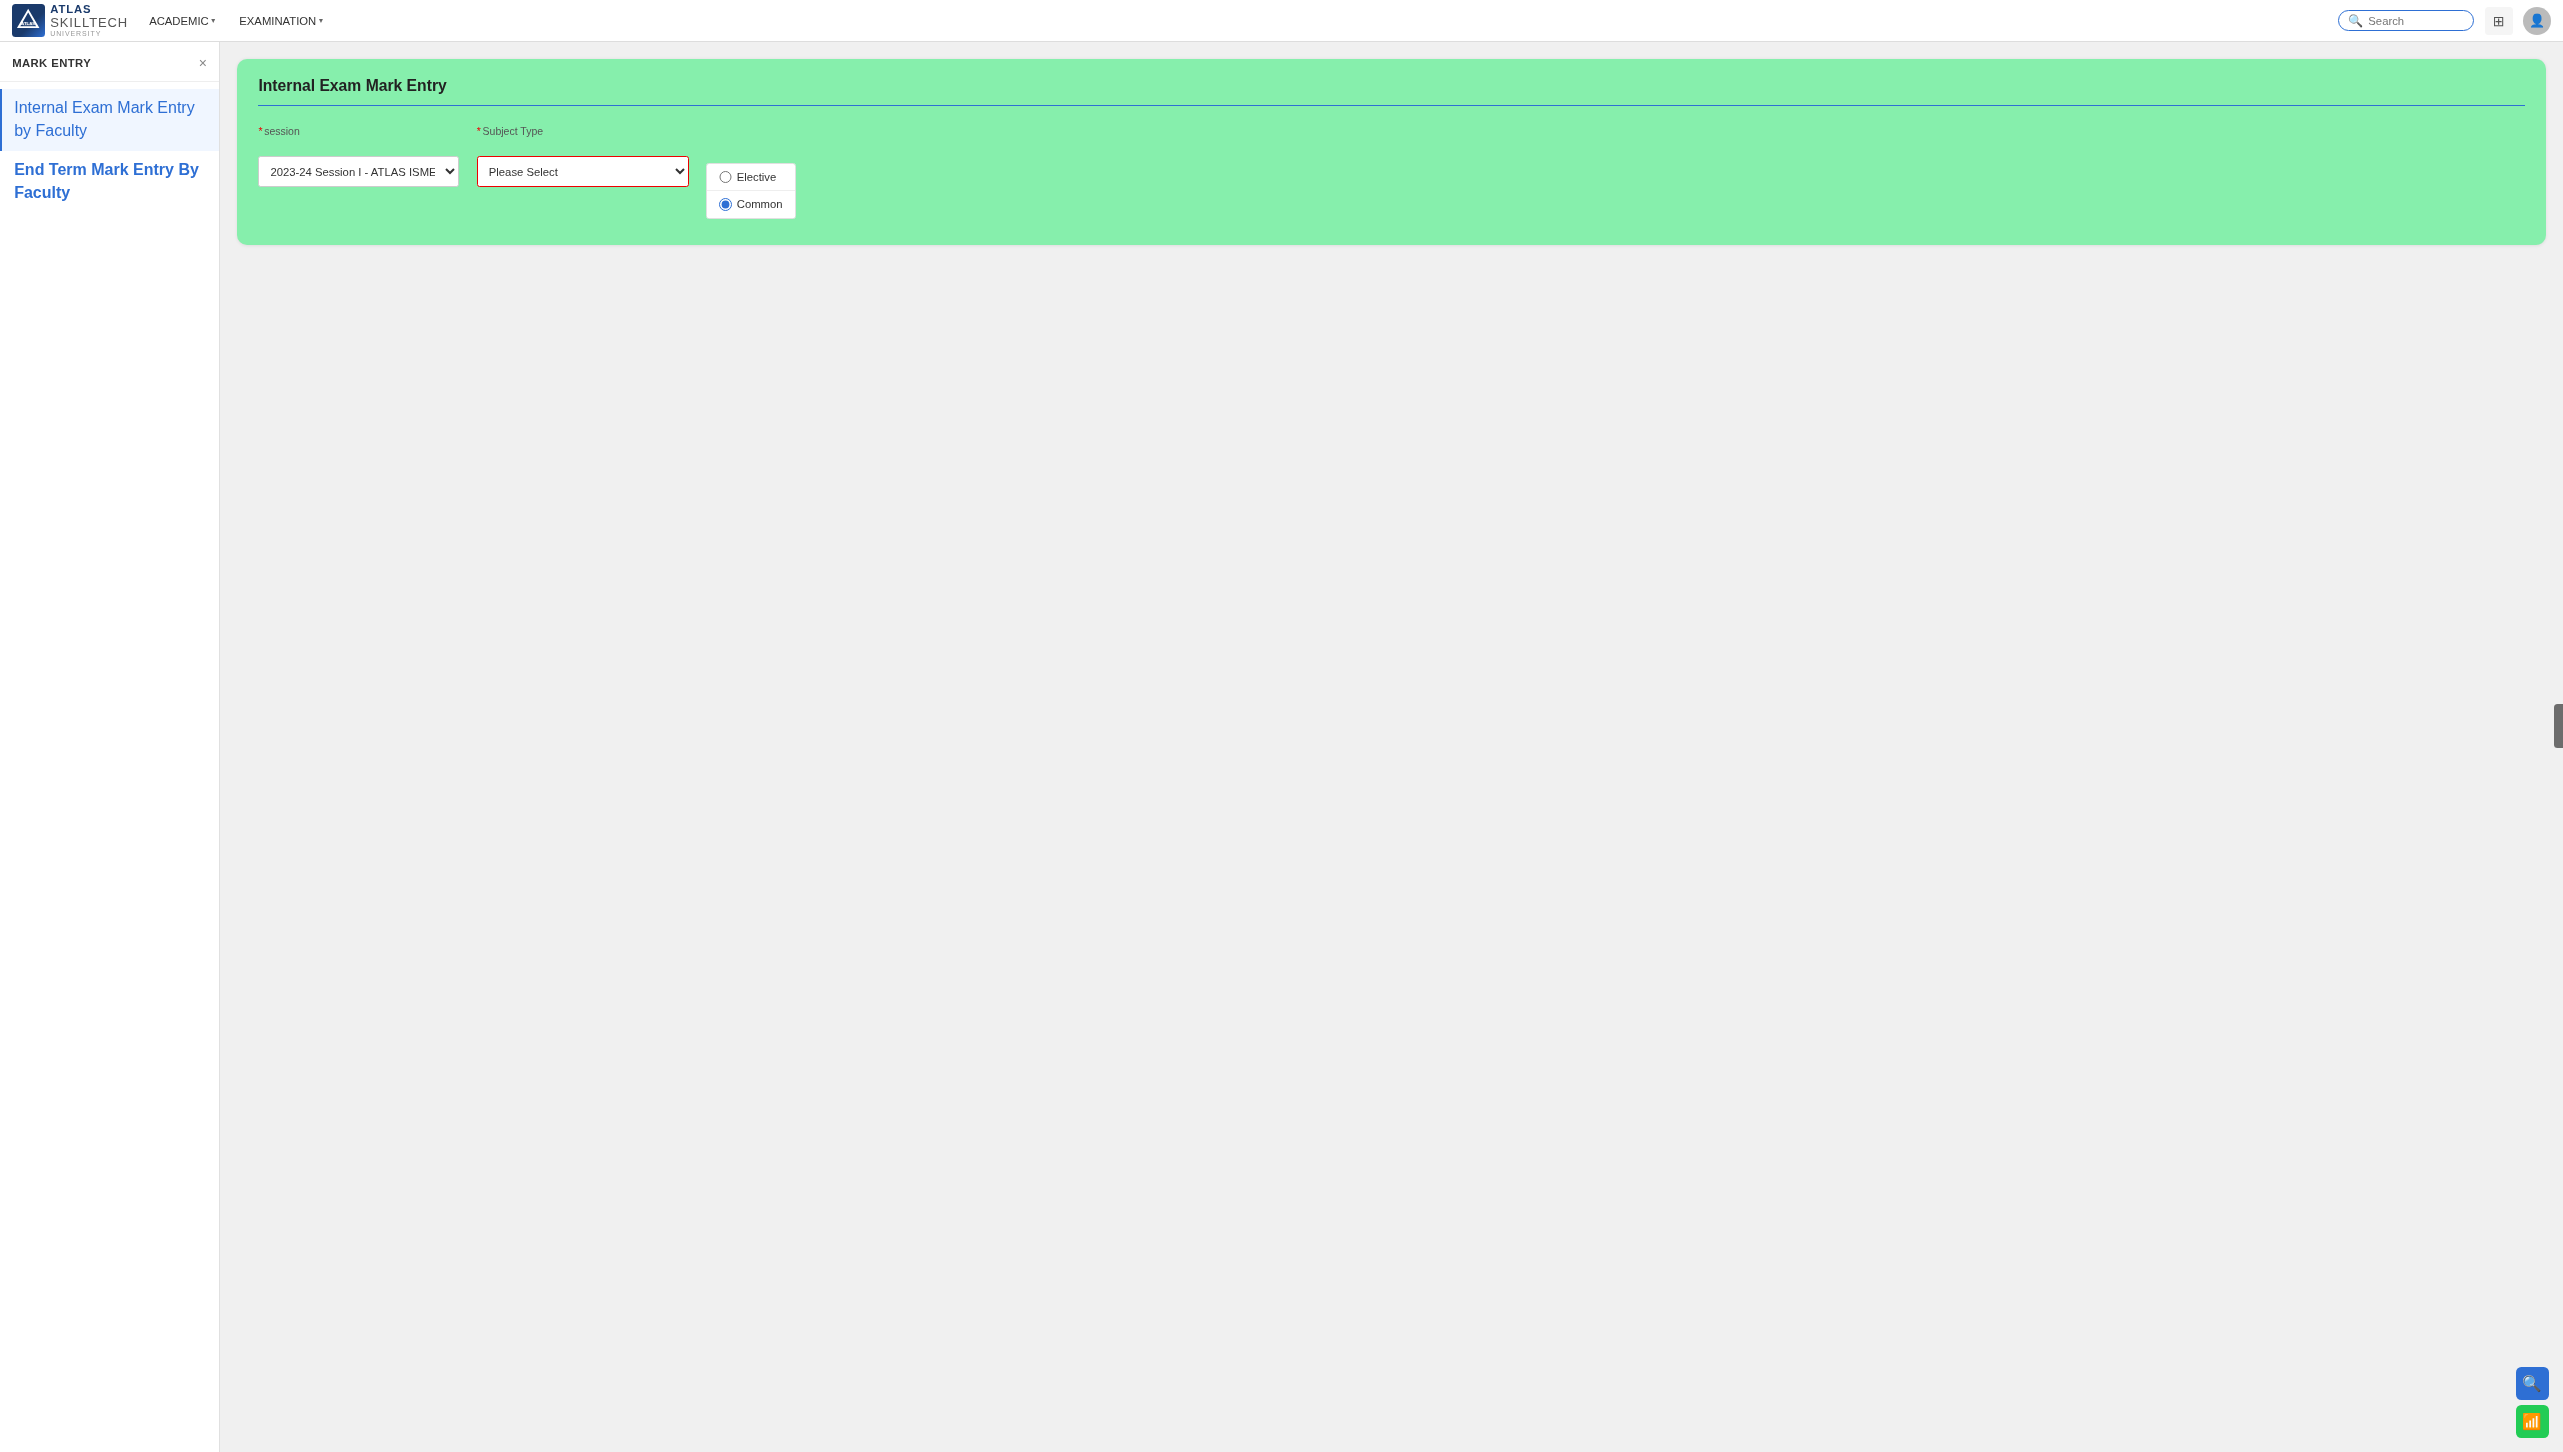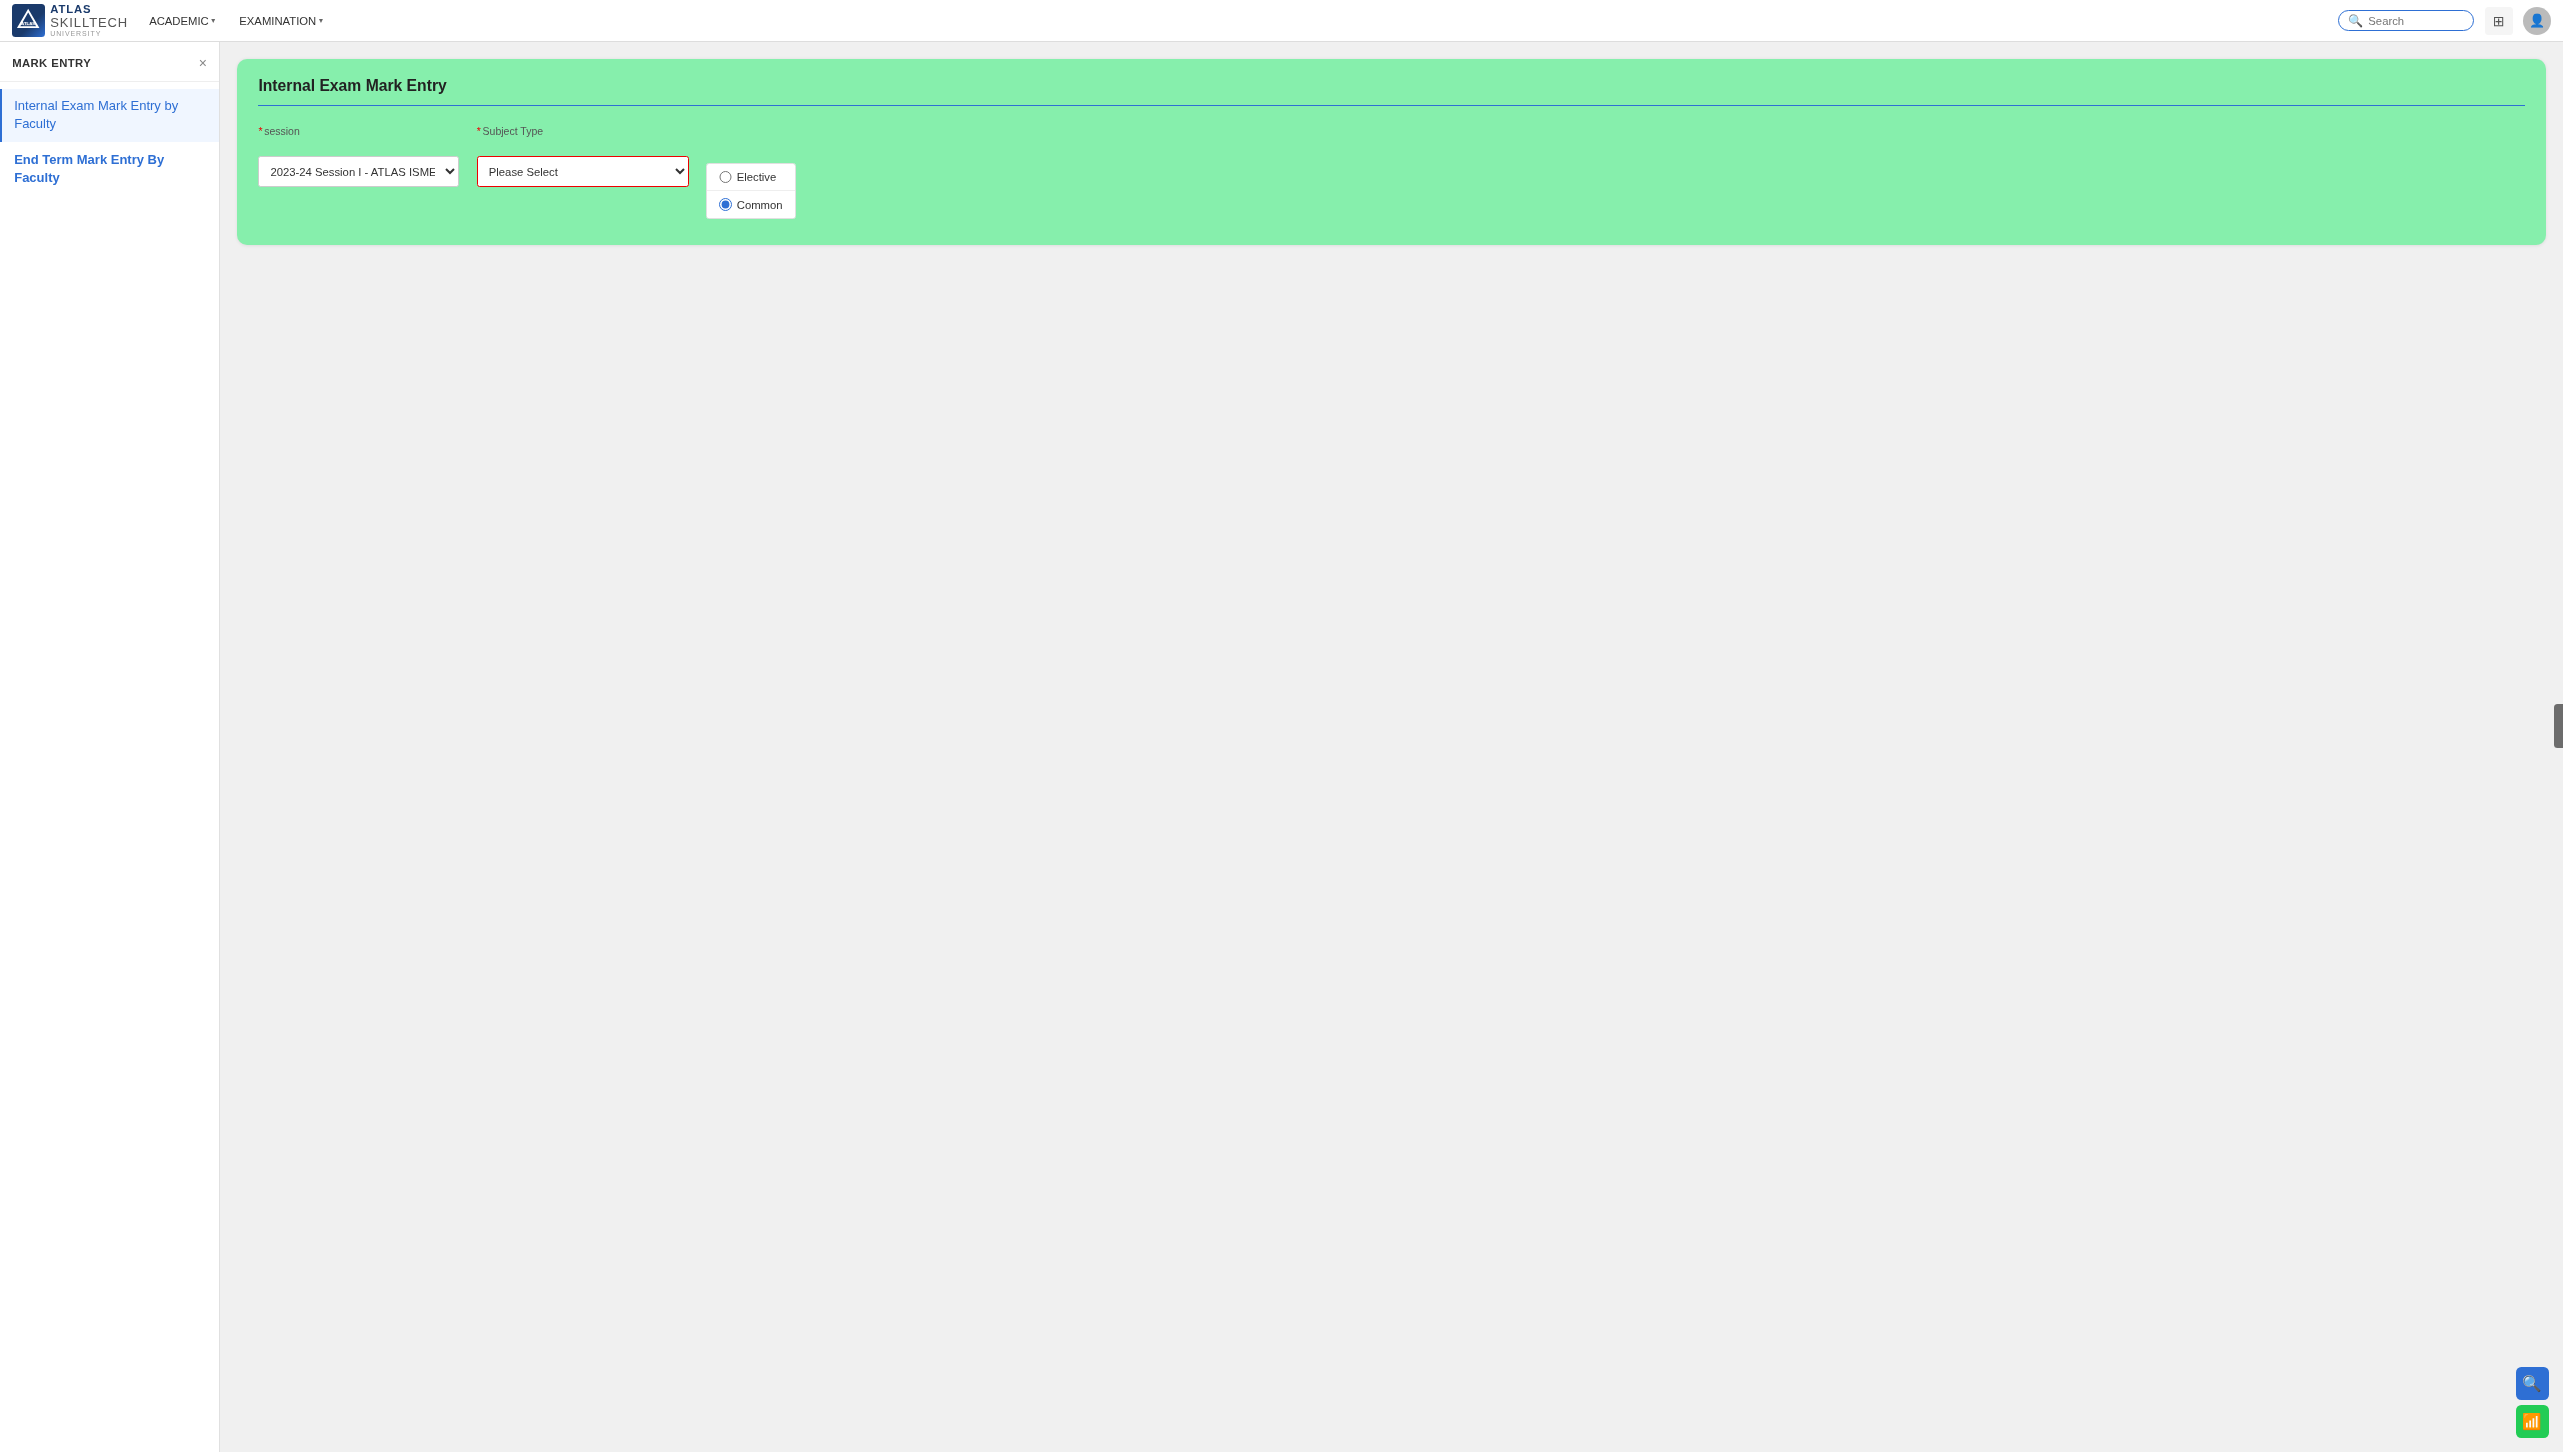--- a/index.html
+++ b/index.html
@@ -152,21 +152,21 @@
       cursor: pointer;
       background: none;
       border: none;
       line-height: 1;
     }
     .sidebar-items {
       margin-top: 7px;
     }
     .sidebar-item {
       padding: 8.7px 12.2px;
-      font-size: 13px;
+      font-size: 16px;
       cursor: pointer;
       display: flex;
       align-items: flex-start;
       border-left: 2.6px solid transparent;
       line-height: 1.4;
       justify-content: center;
     }
     .sidebar-item.active {
       border-left-color: #2e6fd4;
       color: #2e6fd4;
@@ -240,21 +240,21 @@
       display: flex;
       flex-direction: column;
       gap: 0;
       border: 0.9px solid #e0e0e0;
       border-radius: 2.6px;
       overflow: hidden;
       margin-top: 0;
     }
     .radio-option {
       display: flex;
-      align-items: flex-end;
+      align-items: flex-start;
       gap: 5.2px;
       padding: 7px 12.2px;
       font-size: 11.3px;
       color: #333;
       background: #fff;
       border-bottom: 0.9px solid #eee;
       cursor: pointer;
     }
     .radio-option:last-child { border-bottom: none; }
     .radio-option input[type="radio"] {

